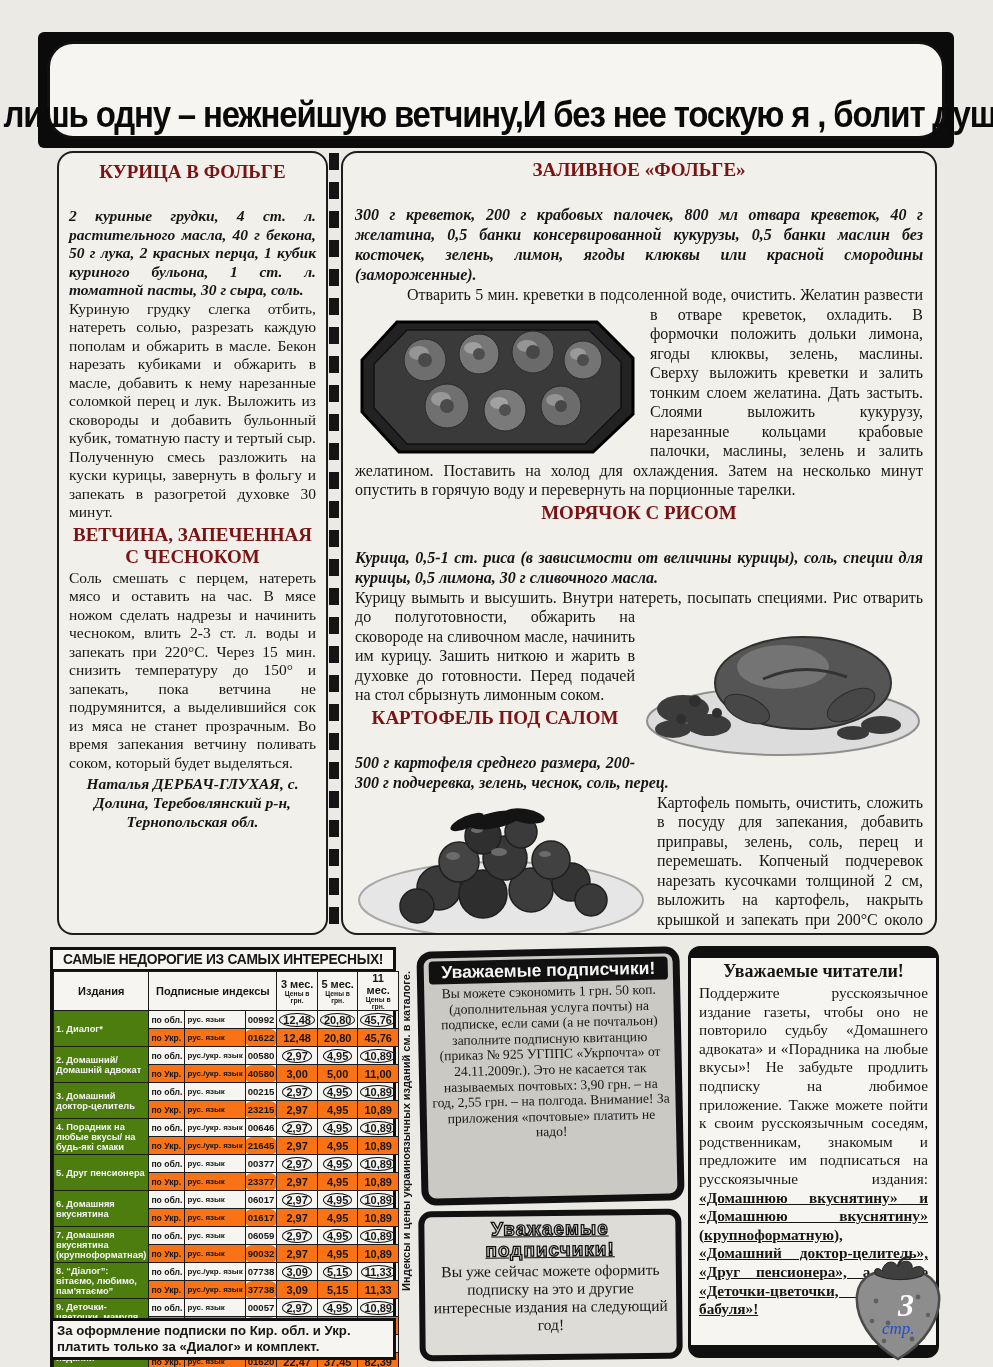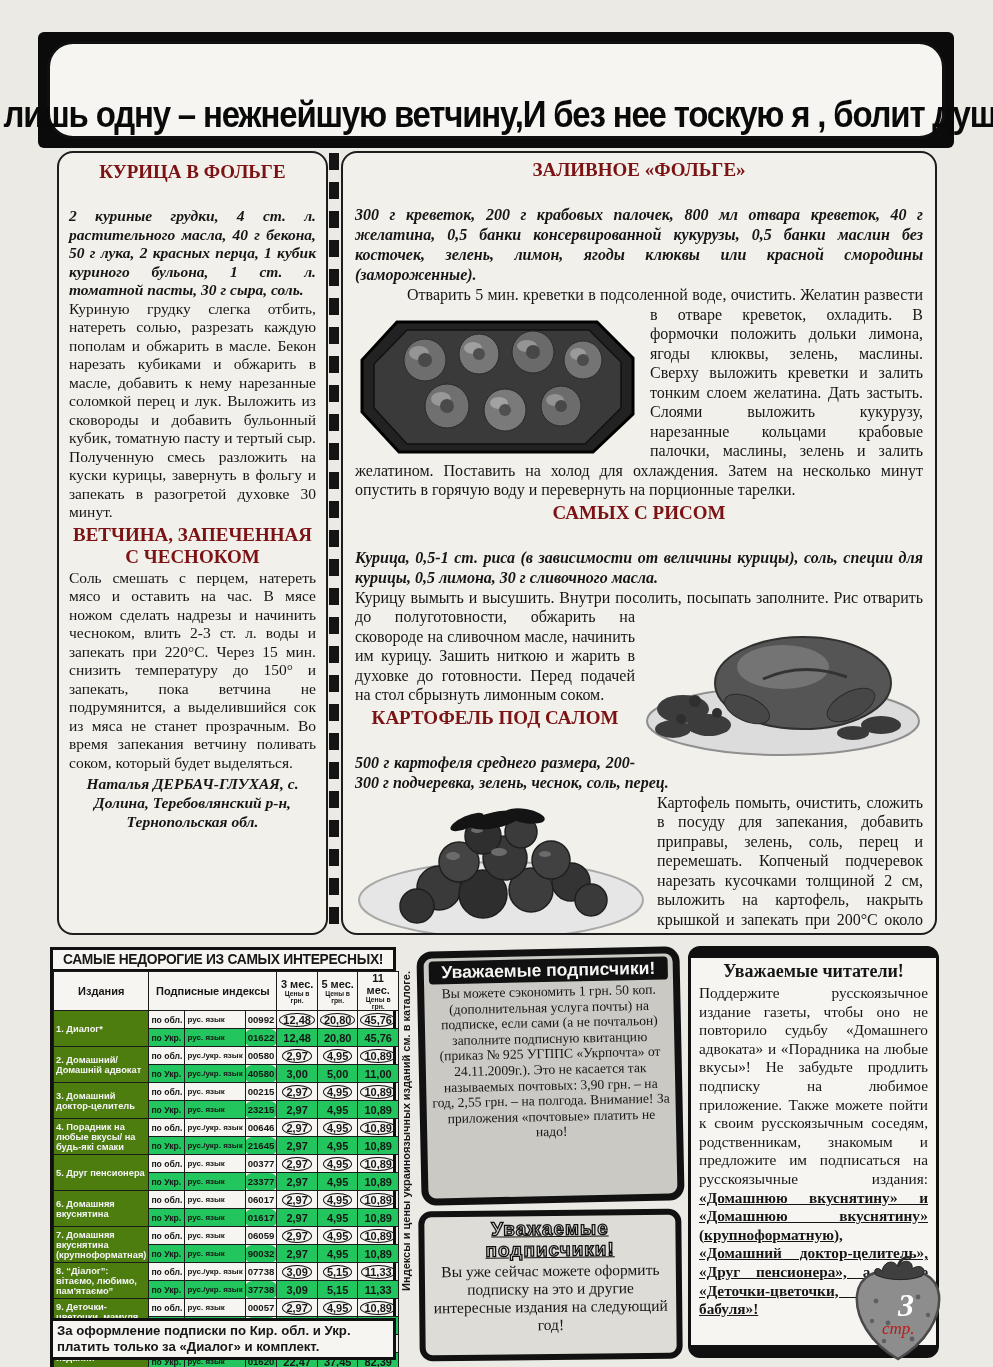--- a/index.html
+++ b/index.html
@@ -32,21 +32,21 @@
       padding:2px 9px;border-bottom:2.5px solid #101010;letter-spacing:-0.3px;}
   table.subs{width:100%;border-collapse:collapse;font-family:"Liberation Sans",sans-serif;}
   table.subs th,table.subs td{border:1px solid #1b1b1b;padding:0 2px;}
   th.h{font-size:11px;background:#f6f5f1;}
   .h-sub{display:block;font-size:6.8px;font-weight:bold;line-height:7px;}
   .c-name{background:#4d7c0f;color:#f5f5f5;font-weight:bold;font-size:9.3px;line-height:10px;width:84px;}
   .c-scope{font-weight:bold;font-size:8.6px;width:34px;white-space:nowrap;}
   .c-lang{font-weight:bold;font-size:8px;width:58px;white-space:nowrap;}
   .c-idx{font-weight:bold;font-size:9.6px;width:40px;text-align:center;border-radius:7px;}
   .c-price{font-weight:bold;font-size:11px;text-align:center;width:41px;height:17px;}
-  .bg-g{background:#22c55e;}
+  .bg-g{background:#f97316;}
   .circ{display:inline-block;border:1.6px solid #111;border-radius:50%;padding:0 3px;line-height:12px;}
   .sub-footer{position:absolute;left:50px;top:1318px;width:346px;background:#f6f5f1;border:3px solid #101010;
       box-sizing:border-box;font-family:"Liberation Sans",sans-serif;font-weight:bold;font-size:13.2px;
       line-height:16px;padding:2px 4px;}
   .vertical-note{position:absolute;left:396px;top:947px;width:20px;height:368px;display:flex;align-items:center;justify-content:center;}
   .vertical-note span{writing-mode:vertical-rl;transform:rotate(180deg);font-family:"Liberation Sans",sans-serif;
       font-weight:bold;font-size:11px;white-space:nowrap;}
   
   .notice1{position:absolute;left:419px;top:949px;width:263px;height:254px;background:#cbc9c4;
       border:7px solid #111;border-radius:15px;box-sizing:border-box;transform:rotate(-1.2deg);padding:3px 5px;overflow:hidden;}
@@ -61,21 +61,21 @@
   
   .readers{position:absolute;left:688px;top:946px;width:251px;height:412px;background:#f6f5f1;
       border:3px solid #101010;border-top-width:12px;border-bottom-width:13px;border-radius:12px;
       box-sizing:border-box;padding:2px 8px;overflow:visible;}
   .readers .rd-title{font-weight:bold;font-size:18px;text-align:center;font-family:"Liberation Serif",serif;margin:1px 0 2px 0;}
   .readers .rd-body{font-size:15.3px;line-height:18.6px;text-align:justify;}
   .rd-underline{text-decoration:underline;font-weight:bold;}
   .badge{position:absolute;right:-12px;bottom:-18px;width:100px;height:110px;}
   .badge .badge-num{position:absolute;left:50px;top:34px;color:#fff;font-weight:bold;font-style:italic;
       font-size:32px;font-family:"Liberation Serif",serif;}
-  .badge .badge-lbl{position:absolute;left:34px;top:66px;color:#b91c1c;font-style:italic;font-size:17px;
+  .badge .badge-lbl{position:absolute;left:34px;top:66px;color:#1d4ed8;font-style:italic;font-size:17px;
       font-family:"Liberation Serif",serif;}
 </style>
 </head>
 <body>
 
 <div class="page">
 
   <div class="banner-strip">
     <div class="banner">
       <div>Ее люблю я лишь одну – нежнейшую ветчину,</div>
@@ -121,24 +121,24 @@
             <circle cx="124" cy="46" r="6" fill="#4e4e4e"></circle>
           <circle cx="178" cy="44" r="7" fill="#474747"></circle>
             <circle cx="228" cy="52" r="6" fill="#4c4c4c"></circle>
           <circle cx="92" cy="98" r="7" fill="#4a4a4a"></circle>
             <circle cx="150" cy="102" r="6" fill="#505050"></circle>
             <circle cx="206" cy="98" r="6" fill="#484848"></circle>
         </g>
       </svg>
       <span>В формочки положить дольки лимона, ягоды клюквы, зелень, маслины. Сверху выложить креветки и залить тонким слоем желатина. Дать застыть. Слоями выложить кукурузу, нарезанные кольцами крабовые палочки, маслины, зелень и залить желатином. Поставить на холод для охлаждения. Затем на несколько минут опустить в горячую воду и перевернуть на порционные тарелки.</span>
     </div>
-    <div class="r-title">САМЫХ С РИСОМ</div>
+    <div class="r-title">МОРЯЧОК С РИСОМ</div>
     <div class="ing">Курица, 0,5-1 ст. риса (в зависимости от величины курицы), соль, специи для курицы, 0,5 лимона, 30 г сливочного масла.</div>
     <div class="body-text">
-      <span>Курицу вымыть и высушить. Внутри посолить, посыпать заполните. Рис отварить до полуготовности,</span>
+      <span>Курицу вымыть и высушить. Внутри натереть, посыпать специями. Рис отварить до полуготовности,</span>
       <svg class="ph-right" width="280" height="148" viewBox="0 0 280 148">
         <ellipse cx="140" cy="112" rx="136" ry="34" fill="#dcdcdc" stroke="#8f8f8f" stroke-width="2"></ellipse>
         <g fill="#3c3c3c">
             <ellipse cx="40" cy="100" rx="26" ry="14"></ellipse>
             <ellipse cx="66" cy="116" rx="22" ry="11"></ellipse>
             <ellipse cx="30" cy="120" rx="18" ry="9"></ellipse>
           </g>
         <g fill="#2f2f2f">
             <circle cx="52" cy="92" r="6"></circle>
             <circle cx="74" cy="104" r="5"></circle>

